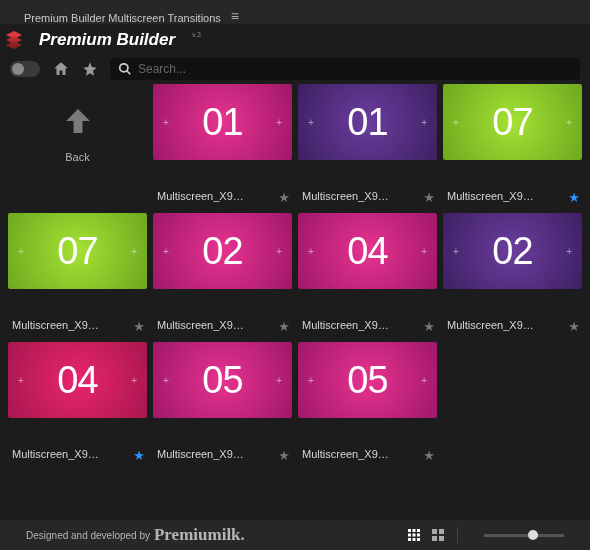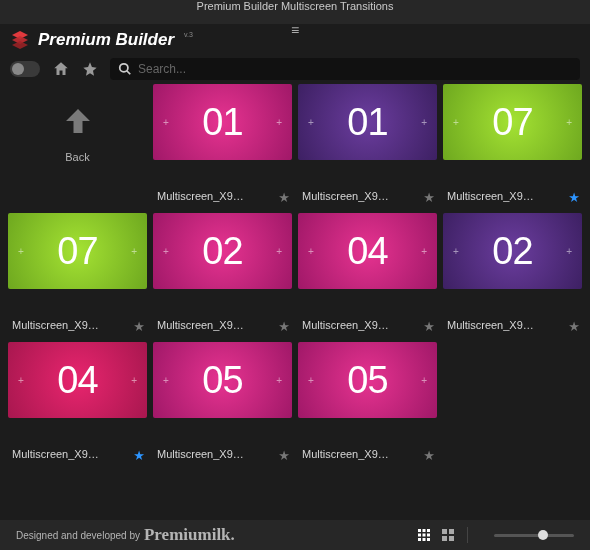--- a/index.html
+++ b/index.html
@@ -10,33 +10,32 @@
     font-family: Arial, Helvetica, sans-serif;
     color: #d0d0d0;
     overflow: hidden;
     display: flex;
     flex-direction: column;
   }
   .titlebar {
     background: #272727;
     height: 24px;
     display: flex;
-    align-items: center;
+    align-items: flex-end;
     padding: 0 24px;
     font-size: 11px;
     color: #c9c9c9;
     gap: 10px;
-    flex-direction: column;
   }
   .titlebar .menu-icon { font-size: 14px; color: #aaa; }
   .brandbar {
     display: flex;
     align-items: center;
-    padding: 6px 10px 2px 10px;
-    gap: 8px;
+    padding: 6px 10px 2px 4px;
+    gap: 15px;
   }
   .logo {
     width: 20px; height: 20px;
     display:flex;align-items:center;justify-content:center;
   }
   .brand-title {
     font-weight: bold;
     font-style: italic;
     font-size: 17px;
     color: #fff;
@@ -164,21 +163,21 @@
     cursor:pointer;
   }
   .star-off { color:#777; }
   .star-on  { color:#2d95ff; }
 
   .footer {
     height: 30px;
     background:#272727;
     display:flex;
     align-items:center;
-    padding:0 16px;
+    padding:0 26px;
     font-size:10px;
     color:#b5b5b5;
     gap:4px;
   }
   .footer .credit-script {
     font-family: cursive;
     font-size:17px;
     font-weight:bold;
   }
   .footer-spacer { flex:1; }

